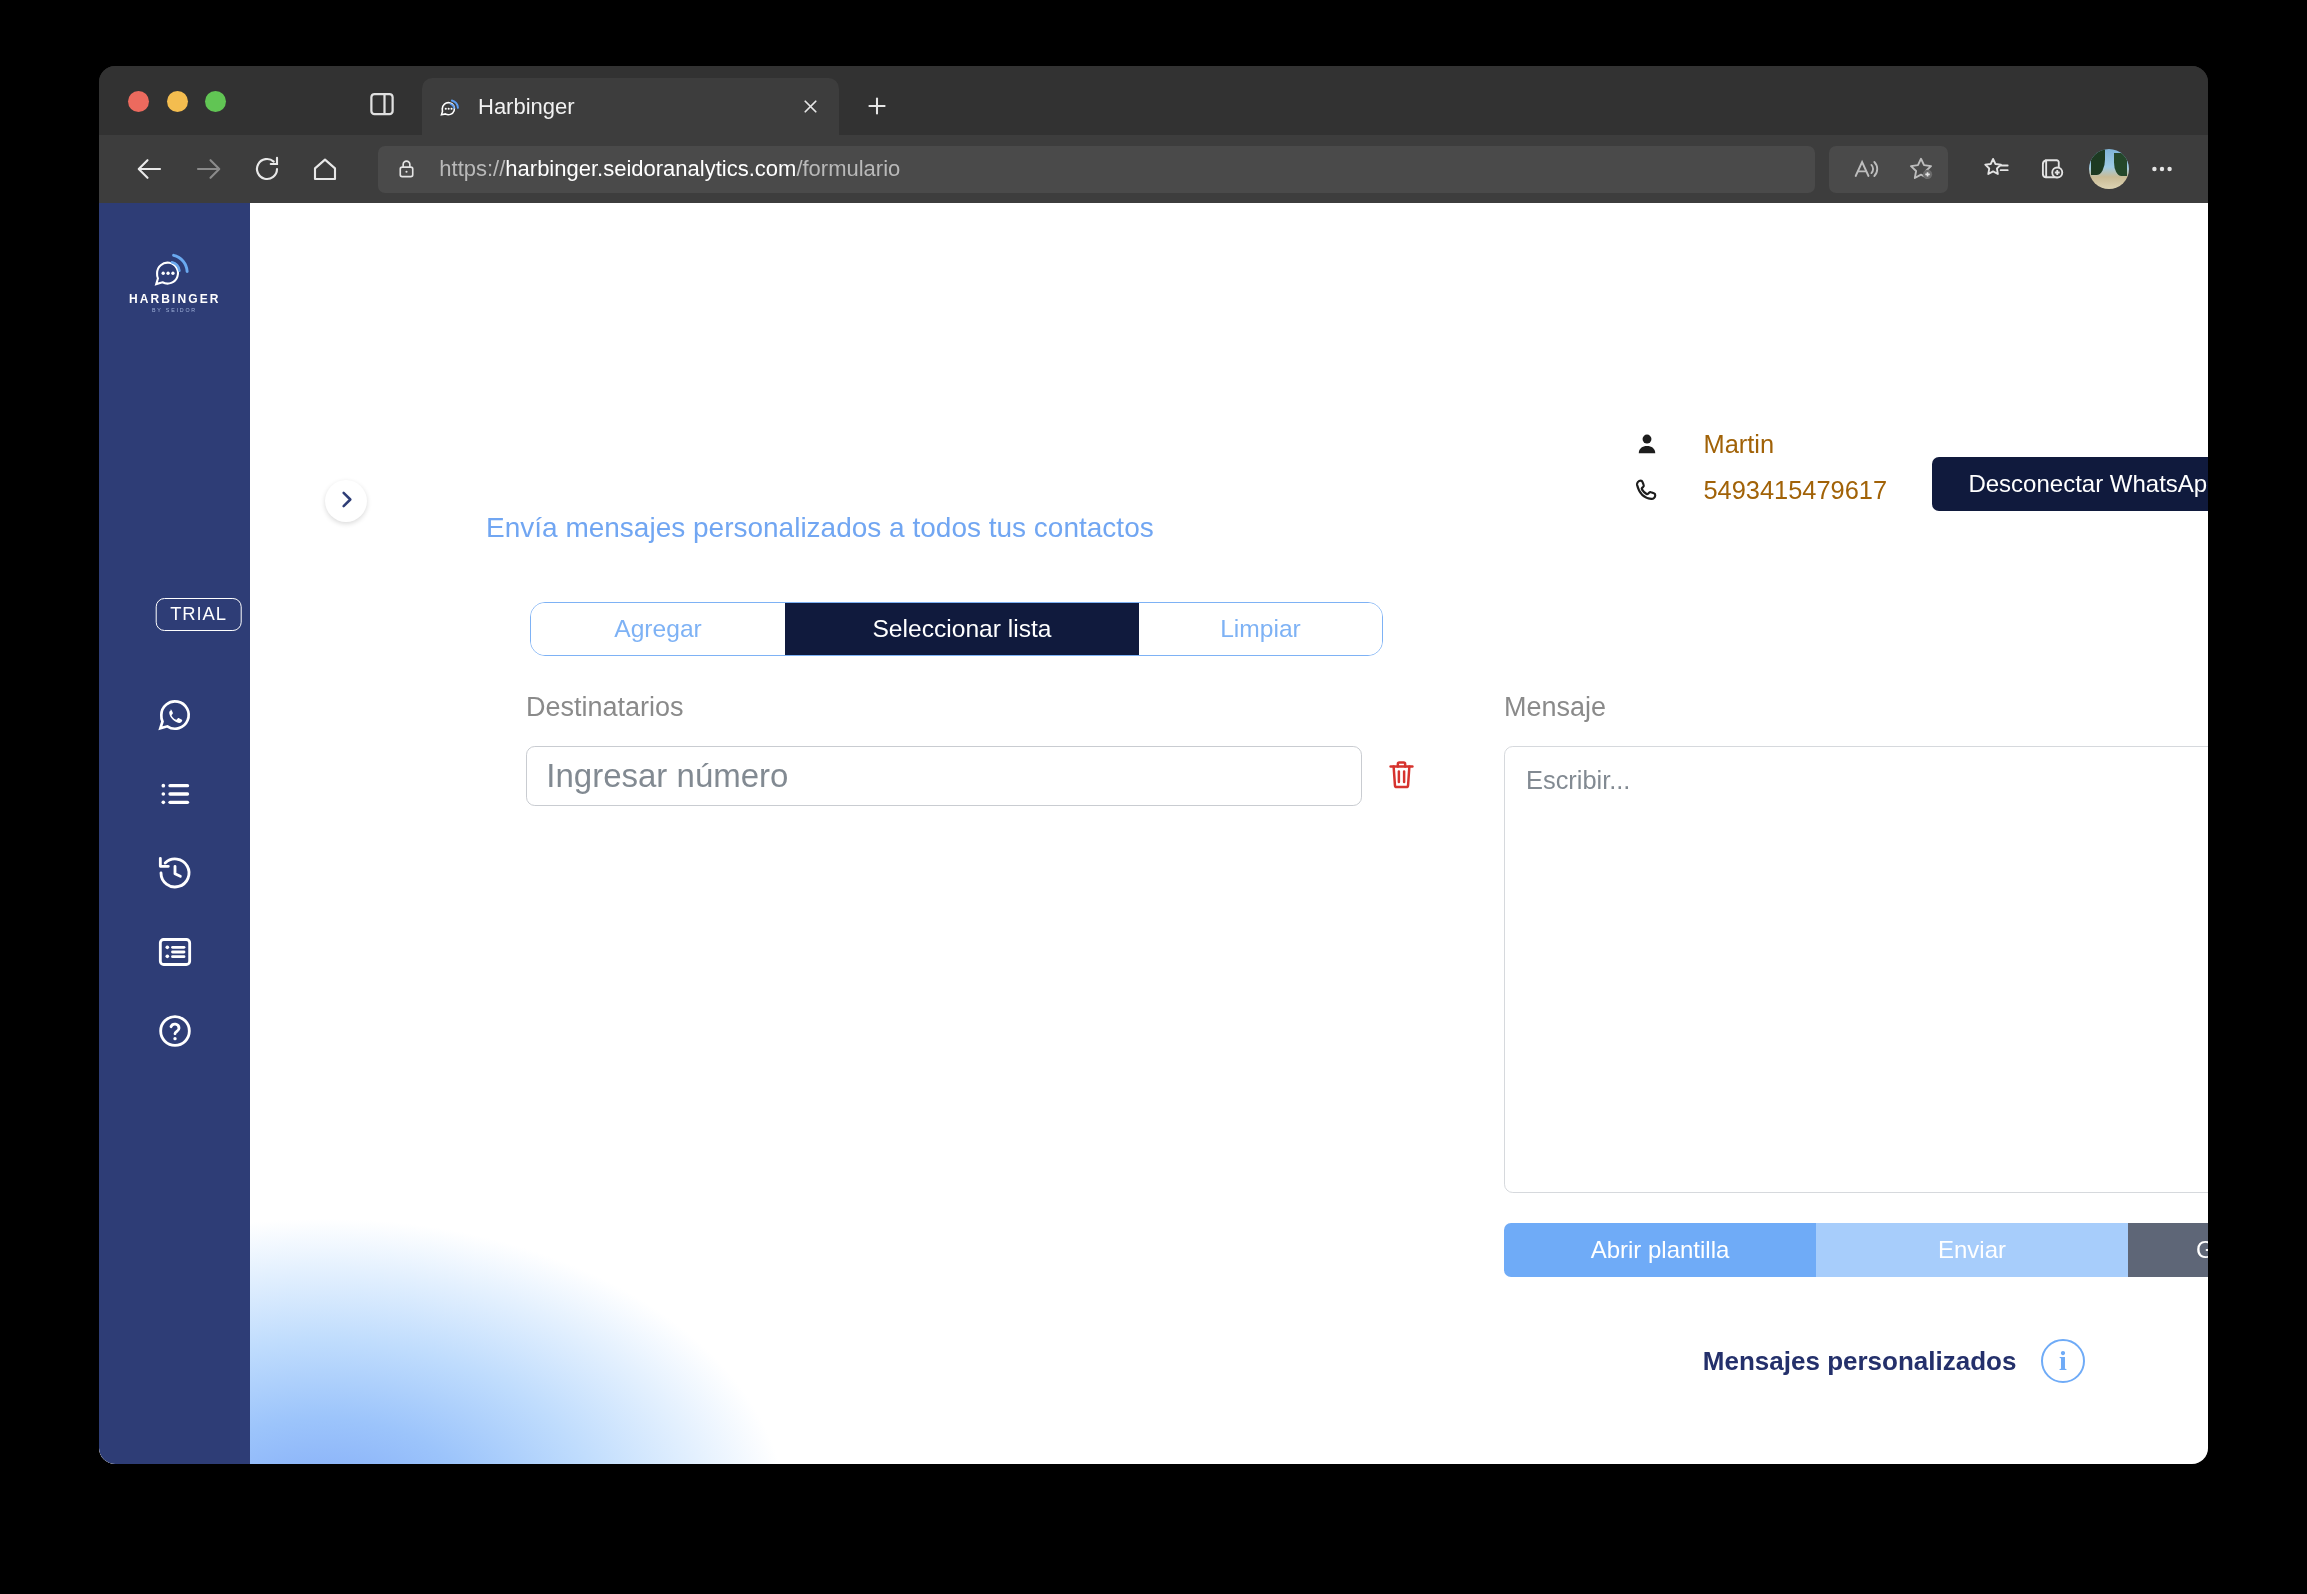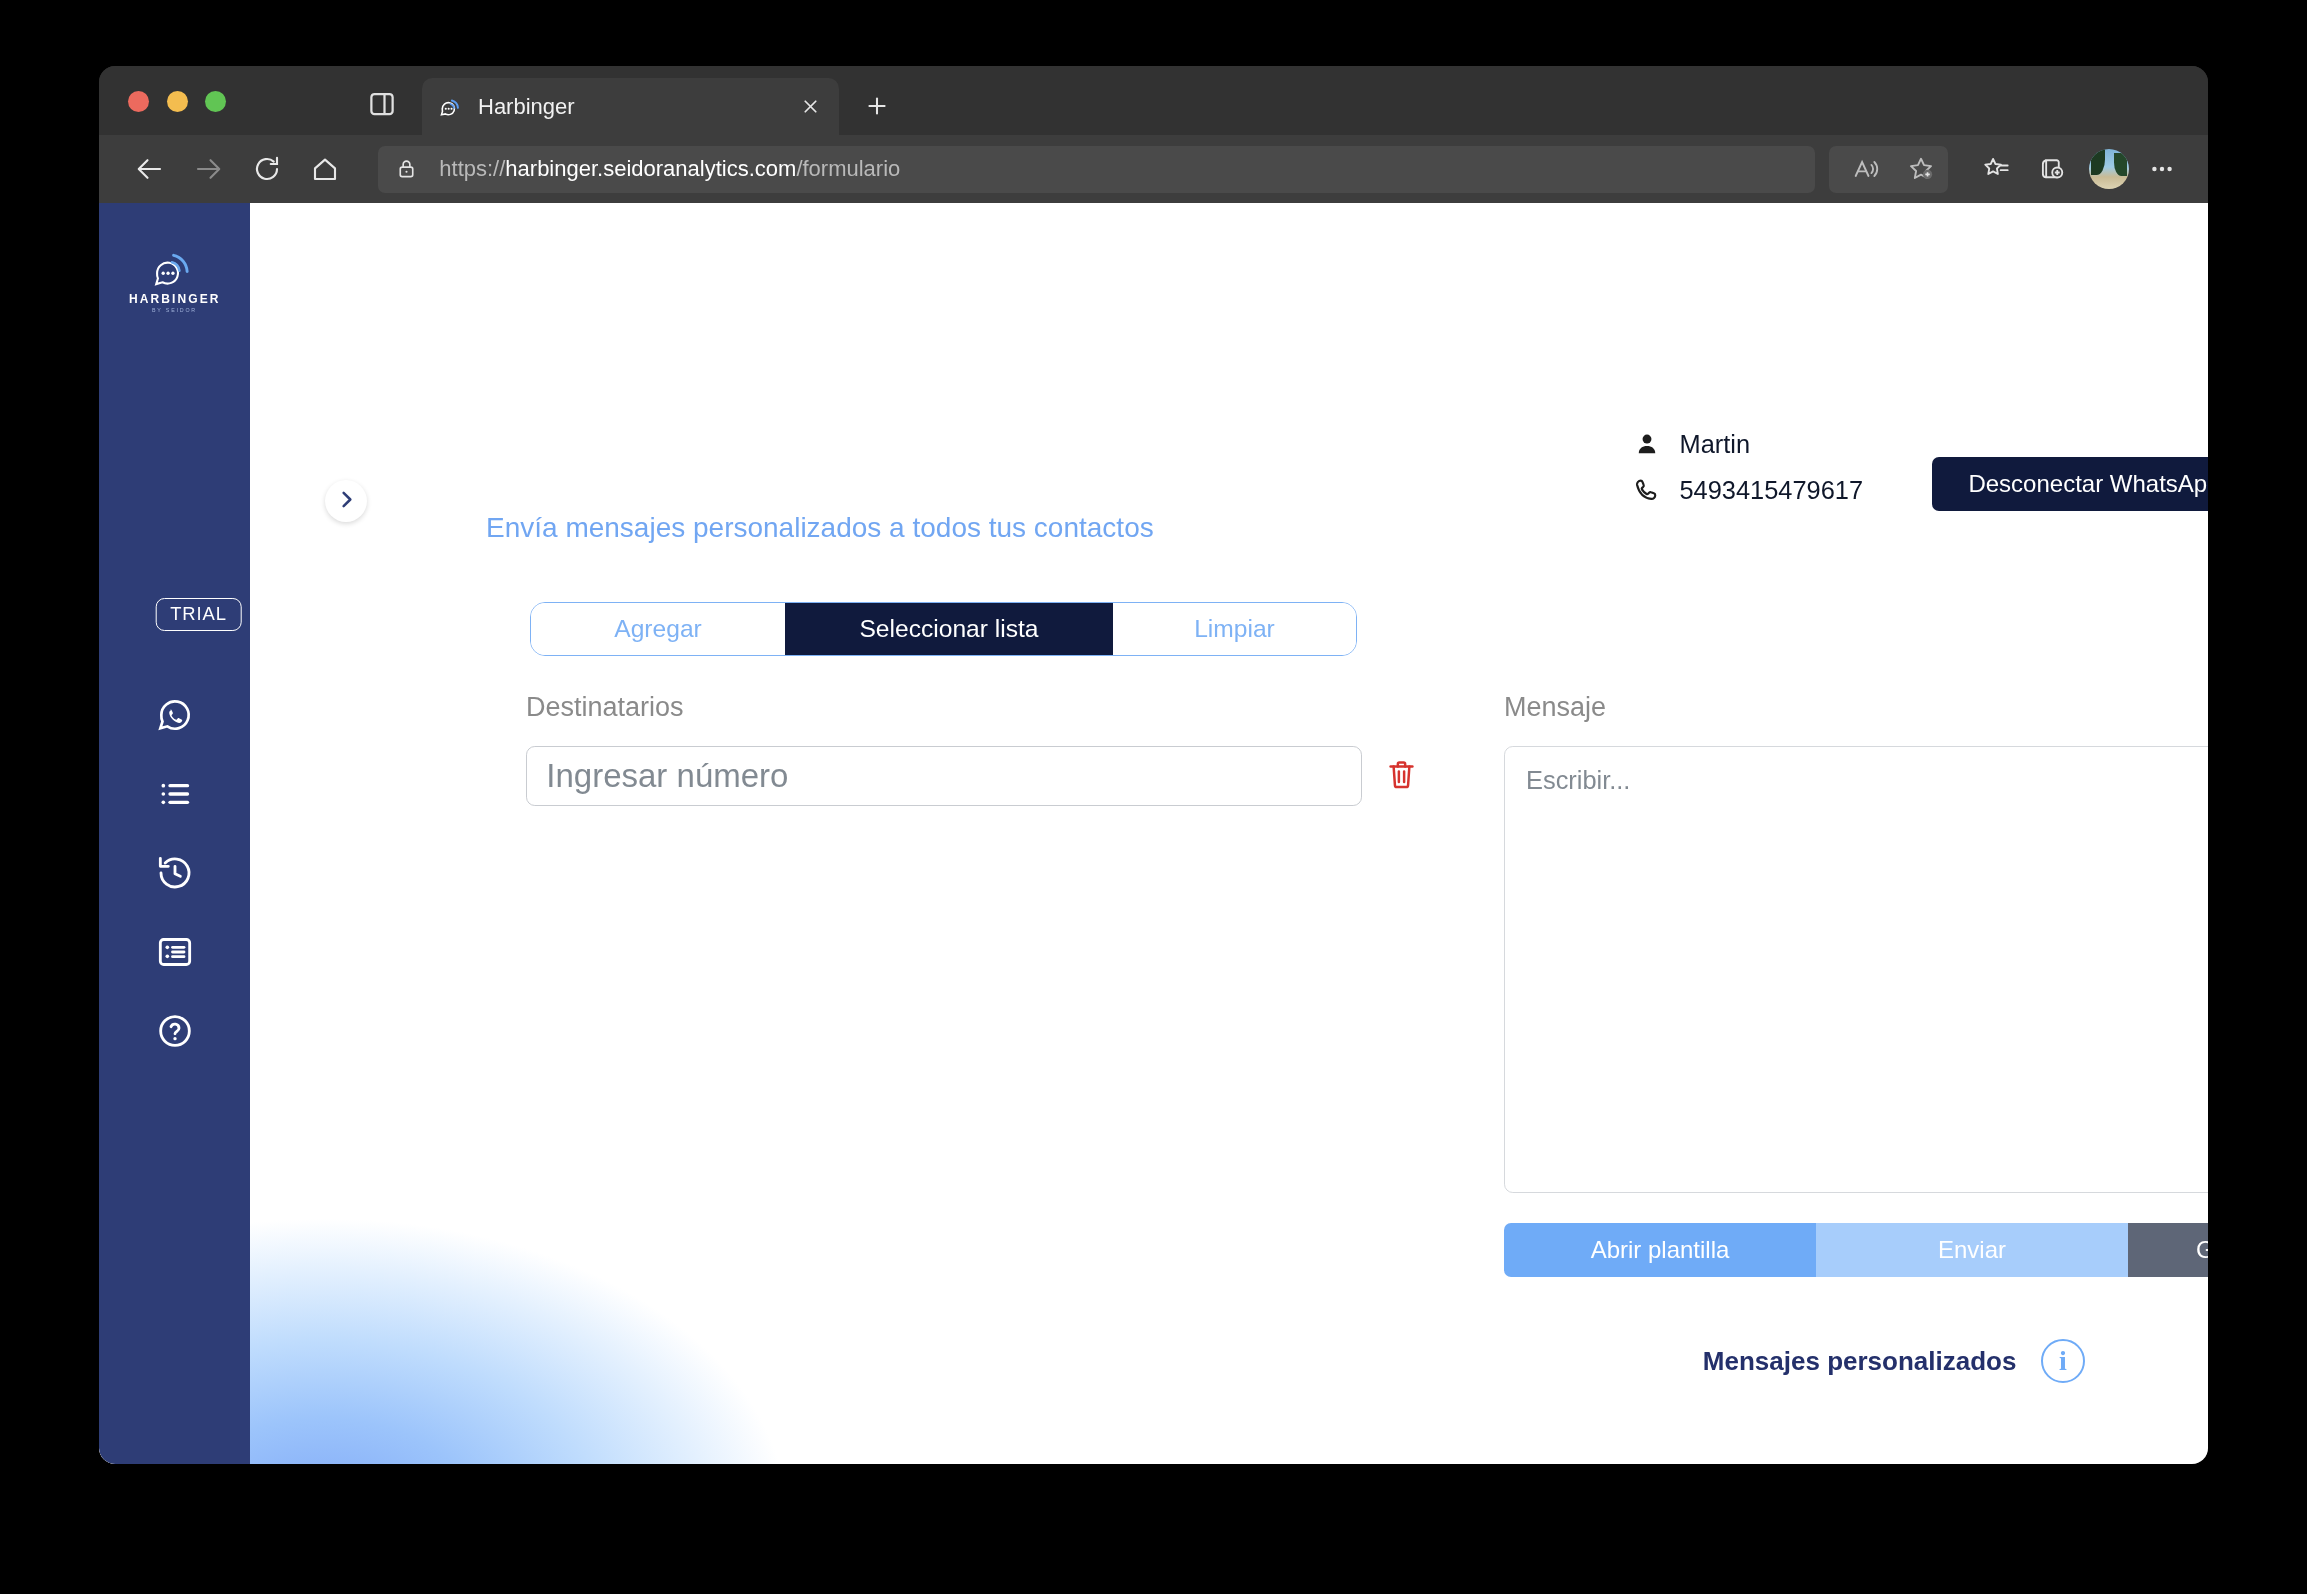--- a/index.html
+++ b/index.html
@@ -265,22 +265,23 @@
   }
 
   .user-info {
     position: absolute;
     left: 1382px; top: 226px;
   }
   .user-row {
     display: flex;
     align-items: center;
     margin-bottom: 16px;
-    color: #0f172a;
+    color: #a16207;
     font-size: 25.4px;
+    gap: 24px;
   }
   .user-row .ui-icon {
     width: 30px; height: 30px;
     margin-right: 17.5px;
     color: #1d1d1d;
     display: flex; align-items: center; justify-content: center;
     flex: 0 0 30px;
   }
 
   .disconnect-btn {
@@ -310,21 +311,21 @@
     border: none;
     background: #ffffff;
     color: #7eb2f5;
     font-size: 24.6px;
     font-family: inherit;
     cursor: pointer;
     padding: 0;
     display: flex; align-items: center; justify-content: center;
   }
   .tab-btn.w1 { width: 254px; }
-  .tab-btn.w2 { width: 328px; }
+  .tab-btn.w2 { width: 354px; }
   .tab-btn.w3 { width: 243px; }
   .tab-btn.active {
     background: #101a3d;
     color: #ffffff;
   }
 
   
   .col-left {
     position: absolute;
     left: 276px; top: 489px;

